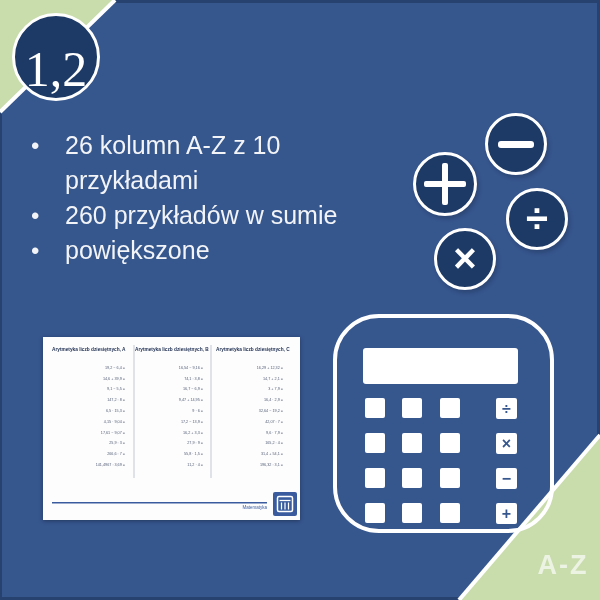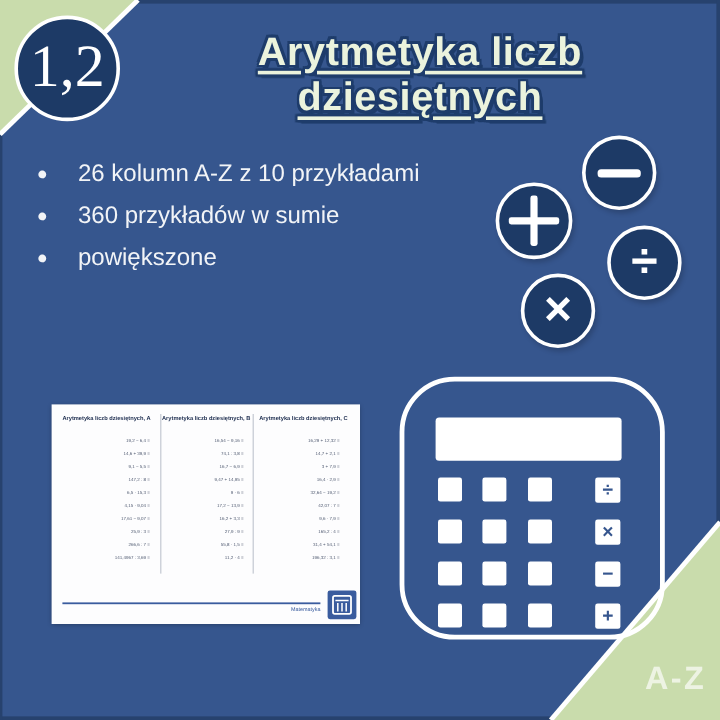--- a/index.html
+++ b/index.html
@@ -11,34 +11,34 @@
     clip-path:polygon(115px 0,600px 0,600px 435px,459px 600px,0px 600px,0px 112px);}
   .edge{position:absolute;background:#27426e;}
   .edge-top{left:113px;top:0;width:487px;height:3px;}
   .edge-right{left:597px;top:0;width:3px;height:437px;}
   .edge-bottom{left:0;top:597px;width:460px;height:3px;}
   .edge-left{left:0;top:112px;width:2px;height:488px;}
   .diag-lines{position:absolute;inset:0;pointer-events:none;}
 
   
   .badge{position:absolute;left:12px;top:13px;width:88px;height:88px;border-radius:50%;
-         background:#1d3a66;border:3px solid #fff;display:flex;align-items:center;justify-content:center;
+         background:#1d3a66;border:3px solid #fff;display:flex;align-items:flex-end;justify-content:center;
          box-sizing:border-box;}
   .badge span{font-family:"Liberation Serif",serif;font-size:50px;color:#fff;margin-top:-4px;}
 
   
   .title{position:absolute;left:140px;top:24px;width:420px;text-align:center;
          font-weight:bold;font-size:33px;line-height:38px;color:#ebf3dd;letter-spacing:.5px;}
   .title div{text-decoration:underline;text-decoration-thickness:3px;text-underline-offset:5px;
     text-shadow:-2px -2px 0 #1e3c6b,2px -2px 0 #1e3c6b,-2px 2px 0 #1e3c6b,2px 2px 0 #1e3c6b,
                 -2px 0 0 #1e3c6b,2px 0 0 #1e3c6b,0 -2px 0 #1e3c6b,0 2px 0 #1e3c6b,3px 3px 0 #1e3c6b;}
 
   
   .bullets{position:absolute;left:27px;top:128px;width:350px;margin:0;padding:0;list-style:none;}
-  .bullets li{position:relative;padding-left:38px;font-size:20px;line-height:35px;color:#f2f4f7;}
+  .bullets li{position:relative;padding-left:38px;font-size:25px;line-height:35px;color:#f2f4f7;}
   .bullets li::before{content:"•";position:absolute;left:4px;top:0;font-size:24px;}
 
   
   .op-circle{position:absolute;border-radius:50%;background:#1d3a66;border:3px solid #fff;
              box-sizing:border-box;display:flex;align-items:center;justify-content:center;
              box-shadow:2px 3px 4px rgba(0,0,0,.18);}
   .c-minus{left:485px;top:113px;width:62px;height:62px;}
   .c-plus{left:413px;top:152px;width:64px;height:64px;}
   .c-div{left:506px;top:188px;width:62px;height:62px;}
   .c-mul{left:434px;top:228px;width:62px;height:62px;}
@@ -93,28 +93,24 @@
 
   <svg class="diag-lines" width="600" height="600">
     <line x1="0" y1="112" x2="115" y2="0" stroke="#ffffff" stroke-width="4"></line>
     <line x1="459" y1="600" x2="600" y2="435" stroke="#ffffff" stroke-width="4"></line>
   </svg>
 
   <div class="badge">
     <span>1,2</span>
   </div>
 
-  <div class="title">
-    <div>Arytmetyka liczb</div>
-    <div>dziesiętnych</div>
-  </div>
 
   <ul class="bullets">
       <li>26 kolumn A-Z z 10 przykładami</li>
-      <li>360 przykładów w sumie</li>
+      <li>260 przykładów w sumie</li>
       <li>powiększone</li>
     </ul>
 
   <div class="op-circle c-minus">
     <span class="bar-h"></span>
   </div>
   <div class="op-circle c-plus">
     <span class="plus-shape">
         <i class="ph"></i>
         <i class="pv"></i>

